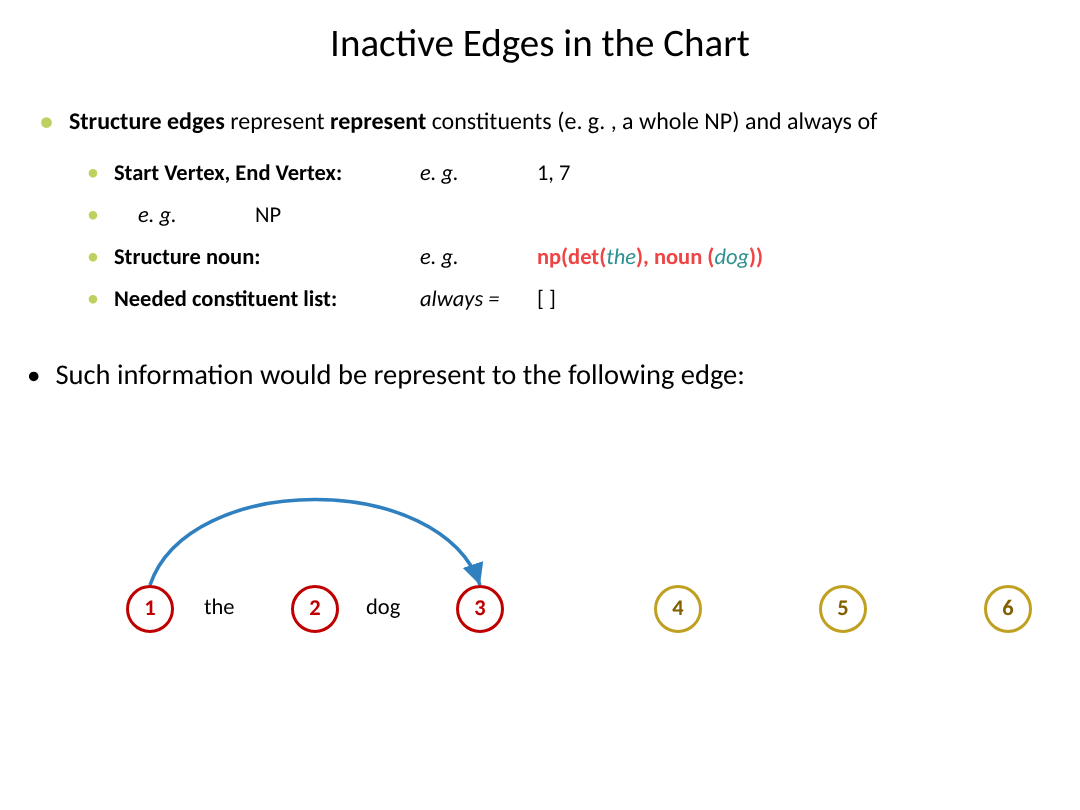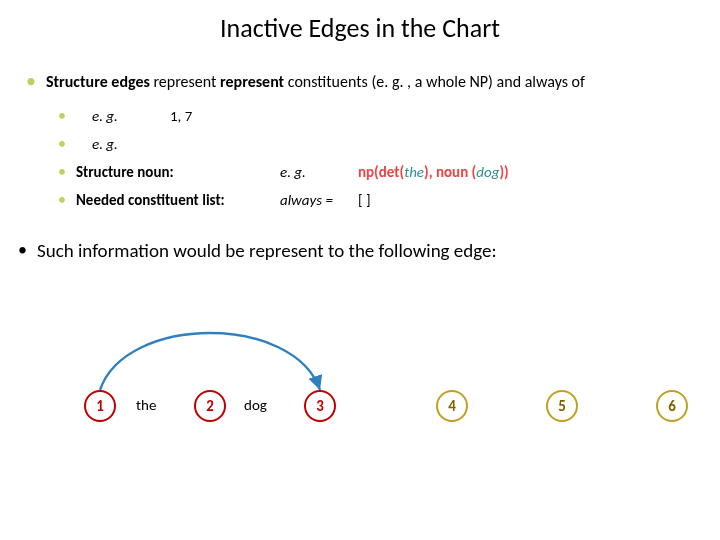--- a/index.html
+++ b/index.html
@@ -137,27 +137,29 @@
 
   <div class="bullet-main">
     <span class="dot">•</span>
     <span>
       <b>Structure edges</b><span> represent </span><b>represent</b><span> constituents (e. g. , a whole NP) and always of</span>
     </span>
   </div>
 
   <div class="bullet-sub">
     <span class="dot-sub">•</span>
+    <span class="label-col">Start Vertex, End Vertex:</span>
     <span class="eg-col">e. g.</span>
     <span class="val-col">1, 7</span>
   </div>
 
   <div class="bullet-sub">
     <span class="dot-sub">•</span>
     <span class="eg-col">e. g.</span>
+    <span class="val-col">NP</span>
   </div>
 
   <div class="bullet-sub">
     <span class="dot-sub">•</span>
     <span class="label-col">Structure noun:</span>
     <span class="eg-col">e. g.</span>
     <span class="val-col">
       <span class="red">np(det(</span><span class="teal-i">the</span><span class="red">), noun (</span><span class="teal-i">dog</span><span class="red">))</span>
     </span>
   </div>

